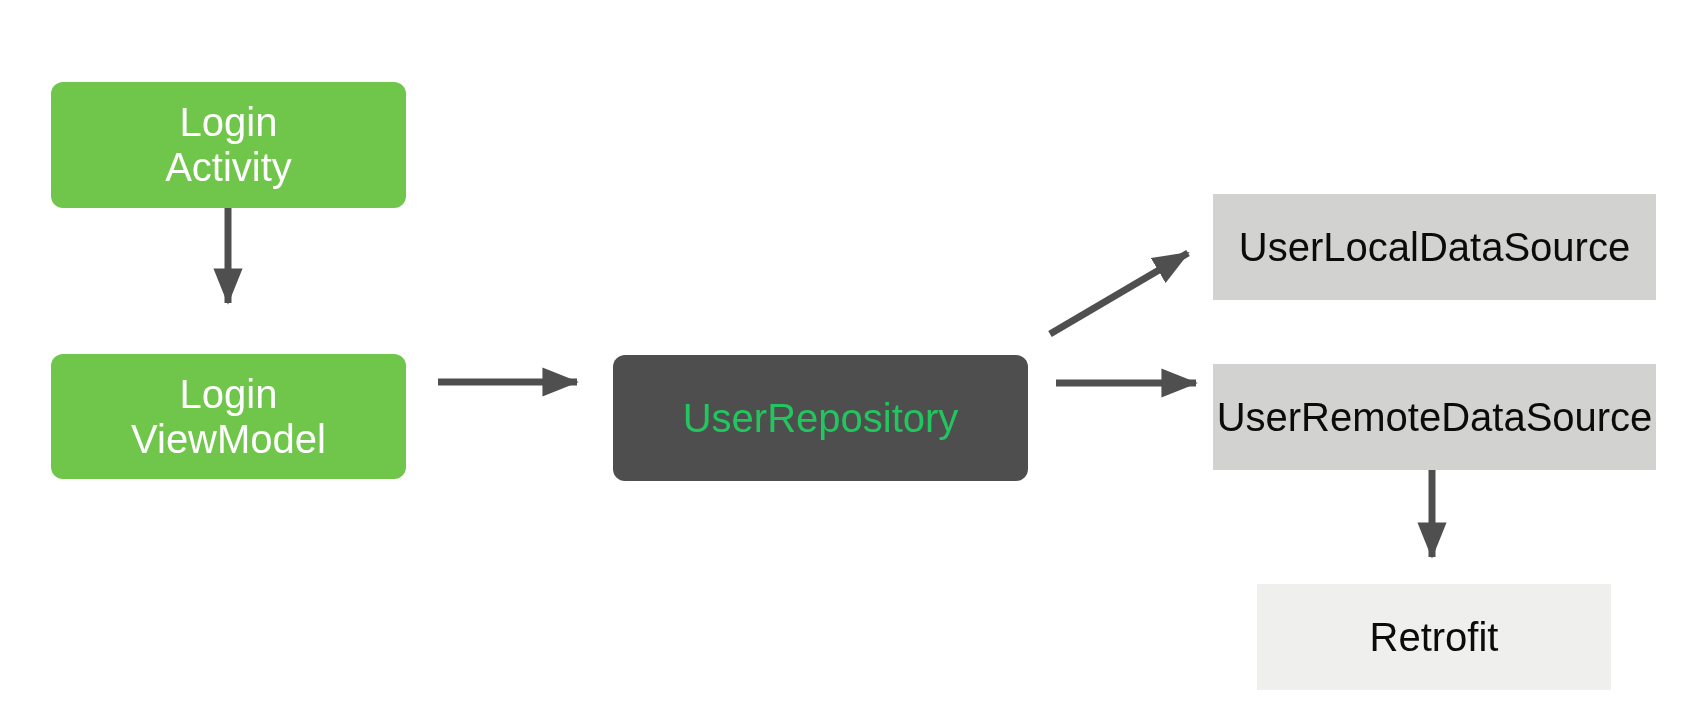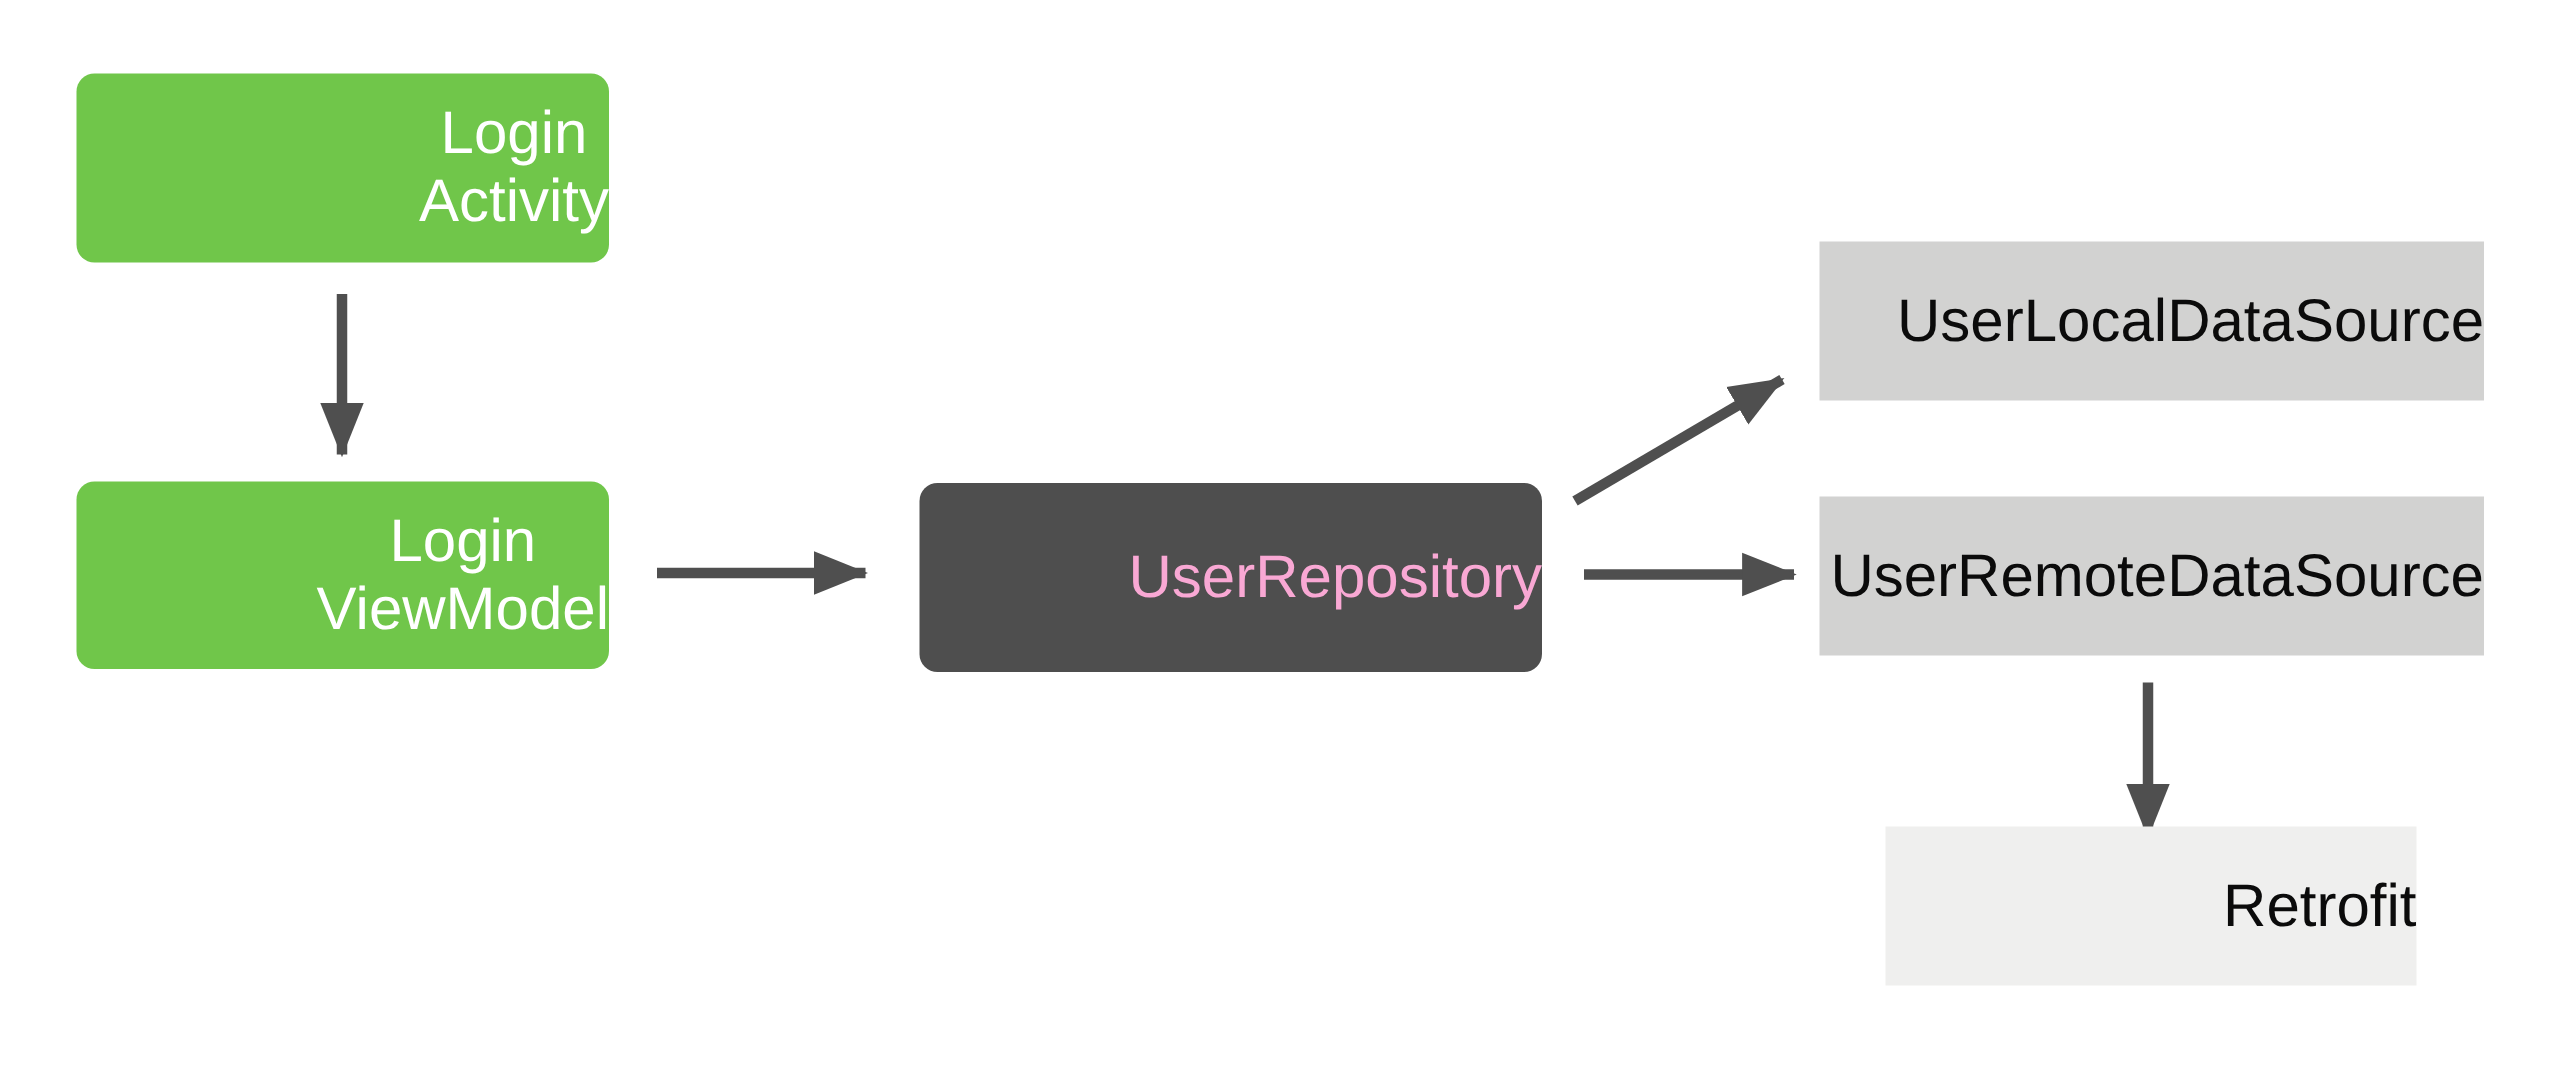--- a/index.html
+++ b/index.html
@@ -20,37 +20,38 @@
     left: 0;
     top: 0;
     width: 1705px;
     height: 726px;
     pointer-events: none;
   }
   .node {
     position: absolute;
     display: flex;
     align-items: center;
-    justify-content: flex-end;
+    justify-content: center;
     text-align: center;
     box-sizing: border-box;
+    margin-top: 33px;
   }
   .node .label {
     white-space: pre-line;
     font-size: 40px;
     line-height: 45px;
   }
   .node-green {
     background: #70C64A;
     color: #ffffff;
     border-radius: 12px;
   }
   .node-dark {
     background: #4E4E4E;
-    color: #f9a8d4;
+    color: #22c55e;
     border-radius: 12px;
   }
   .node-lightgray {
     background: #D2D2D1;
     color: #0b0b0b;
     border-radius: 0;
   }
   .node-lightergray {
     background: #EFEFEE;
     color: #0b0b0b;

